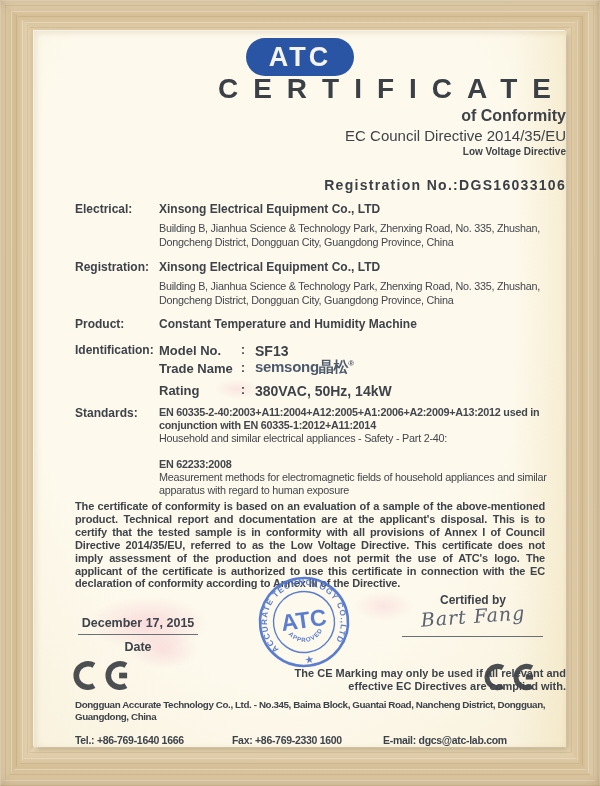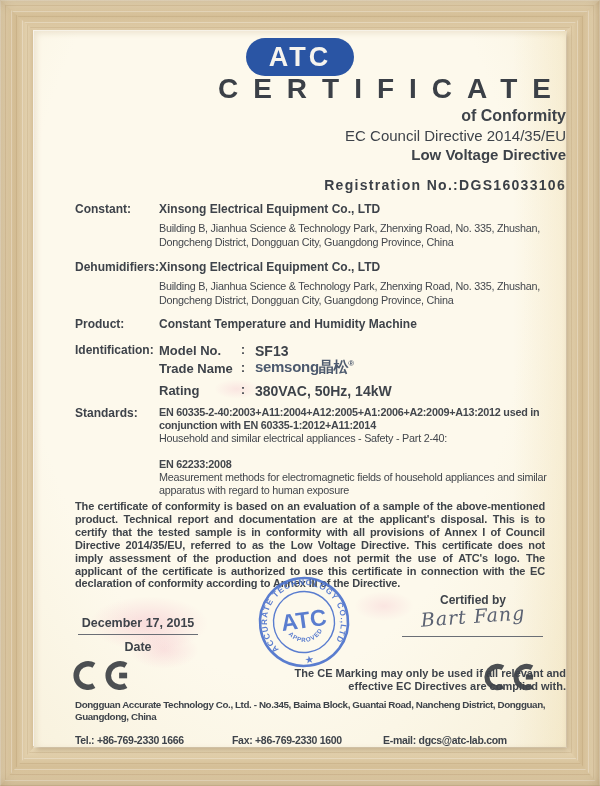--- a/index.html
+++ b/index.html
@@ -47,21 +47,21 @@
   .smudge{position:absolute;border-radius:50%;pointer-events:none;}
   
   .atc-logo{
     left:212px;top:7px;width:108px;height:38px;border-radius:19px;
     background:#2a55a4;color:#f6f4ee;display:flex;align-items:center;justify-content:center;
     font-weight:bold;font-size:27px;letter-spacing:3px;
   }
   .title{top:42px;font-size:28px;font-weight:bold;letter-spacing:15px;padding-left:15px;box-sizing:border-box;color:#3b4047;}
   .sub1{top:76px;font-size:16px;font-weight:bold;color:#3e434a;}
   .sub2{top:96px;font-size:15px;font-weight:normal;color:#3e434a;}
-  .sub3{top:115px;font-size:15px;font-weight:bold;color:#3e434a;}
+  .sub3{top:115px;font-size:10px;font-weight:bold;color:#3e434a;}
   .reg{top:146px;font-size:14px;font-weight:bold;letter-spacing:1.3px;color:#3b4047;}
   
   .lbl{left:41px;font-size:12px;font-weight:bold;color:#3e434a;}
   .vname{left:125px;font-size:12px;font-weight:bold;white-space:nowrap;color:#3e434a;}
   .addr{left:125px;font-size:10.8px;letter-spacing:-.25px;line-height:14.5px;white-space:nowrap;}
   .subname{left:125px;width:82px;font-size:13px;font-weight:bold;color:#3e434a;}
   .subcolon{left:207px;font-size:12px;font-weight:bold;color:#3e434a;}
   .subval{left:221px;font-size:14px;font-weight:bold;white-space:nowrap;color:#3e434a;}
   .brand{left:221px;top:327px;font-size:15px;font-weight:bold;color:#4d5a6e;letter-spacing:-.3px;white-space:nowrap;}
   .brand sup{font-size:8px;}
@@ -116,26 +116,26 @@
 
   <div class="abs atc-logo">
     <span>ATC</span>
   </div>
   <div class="abs ctr title">CERTIFICATE</div>
   <div class="abs ctr sub1">of Conformity</div>
   <div class="abs ctr sub2">EC Council Directive 2014/35/EU</div>
   <div class="abs ctr sub3">Low Voltage Directive</div>
   <div class="abs ctr reg">Registration No.:DGS16033106</div>
 
-  <div class="abs lbl" style="top:171px">Constant:</div>
+  <div class="abs lbl" style="top:171px">Electrical:</div>
   <div class="abs vname" style="top:171px">Xinsong Electrical Equipment Co., LTD</div>
   <div class="abs addr" style="top:190px">Building B, Jianhua Science &amp; Technology Park, Zhenxing Road, No. 335, Zhushan,</div>
   <div class="abs addr" style="top:204px">Dongcheng District, Dongguan City, Guangdong Province, China</div>
 
-  <div class="abs lbl" style="top:229px">Dehumidifiers:</div>
+  <div class="abs lbl" style="top:229px">Registration:</div>
   <div class="abs vname" style="top:229px">Xinsong Electrical Equipment Co., LTD</div>
   <div class="abs addr" style="top:248px">Building B, Jianhua Science &amp; Technology Park, Zhenxing Road, No. 335, Zhushan,</div>
   <div class="abs addr" style="top:262px">Dongcheng District, Dongguan City, Guangdong Province, China</div>
 
   <div class="abs lbl" style="top:286px">Product:</div>
   <div class="abs vname" style="top:286px">Constant Temperature and Humidity Machine</div>
 
   <div class="abs lbl" style="top:312px">Identification:</div>
   <div class="abs subname" style="top:312px">Model No.</div>
   <div class="abs subcolon" style="top:312px">:</div>
@@ -190,19 +190,19 @@
     <path class="cemark" d="M 56.25 6.2 A 12.5 12.5 0 1 0 56.25 27.8"></path>
     <path class="cemark" d="M 49 17 L 57.5 17"></path>
   </svg>
   <div class="abs ctr cenote">
     <div>The CE Marking may only be used if all relevant and</div>
     <div>effective EC Directives are complied with.</div>
   </div>
 
   <div class="abs faddr" style="top:668px">Dongguan Accurate Technology Co., Ltd. - No.345, Baima Block, Guantai Road, Nancheng District, Dongguan,</div>
   <div class="abs faddr" style="top:680px">Guangdong, China</div>
-  <div class="abs contact tel">Tel.: +86-769-2330 1666</div>
+  <div class="abs contact tel">Tel.: +86-769-1640 1666</div>
   <div class="abs contact fax">Fax: +86-769-2330 1600</div>
   <div class="abs contact email">E-mail: dgcs@atc-lab.com</div>
 
 </div>
 
 <div class="frame-shade"></div>
 
 </body></html>

